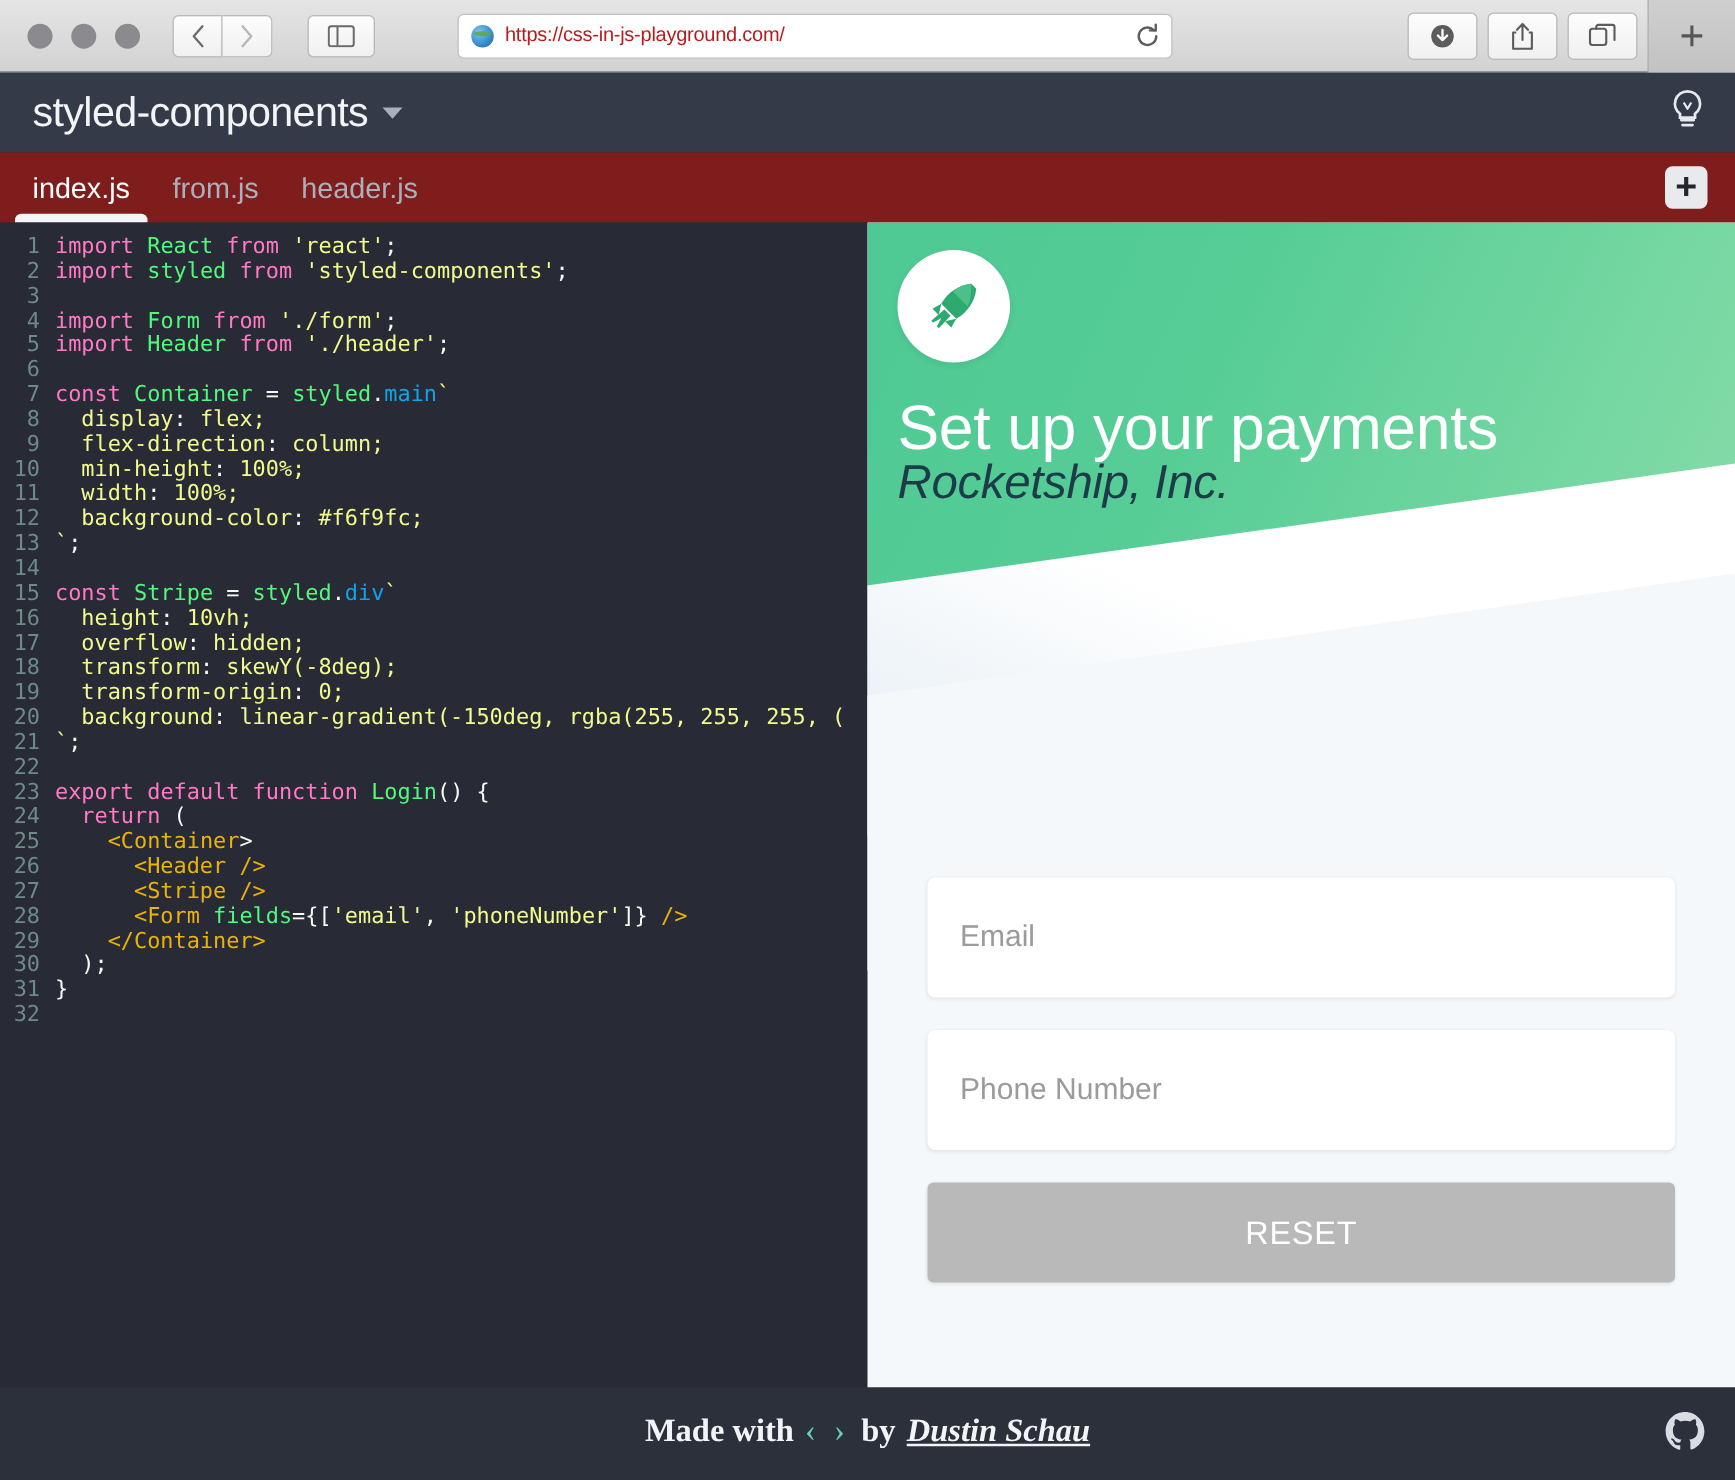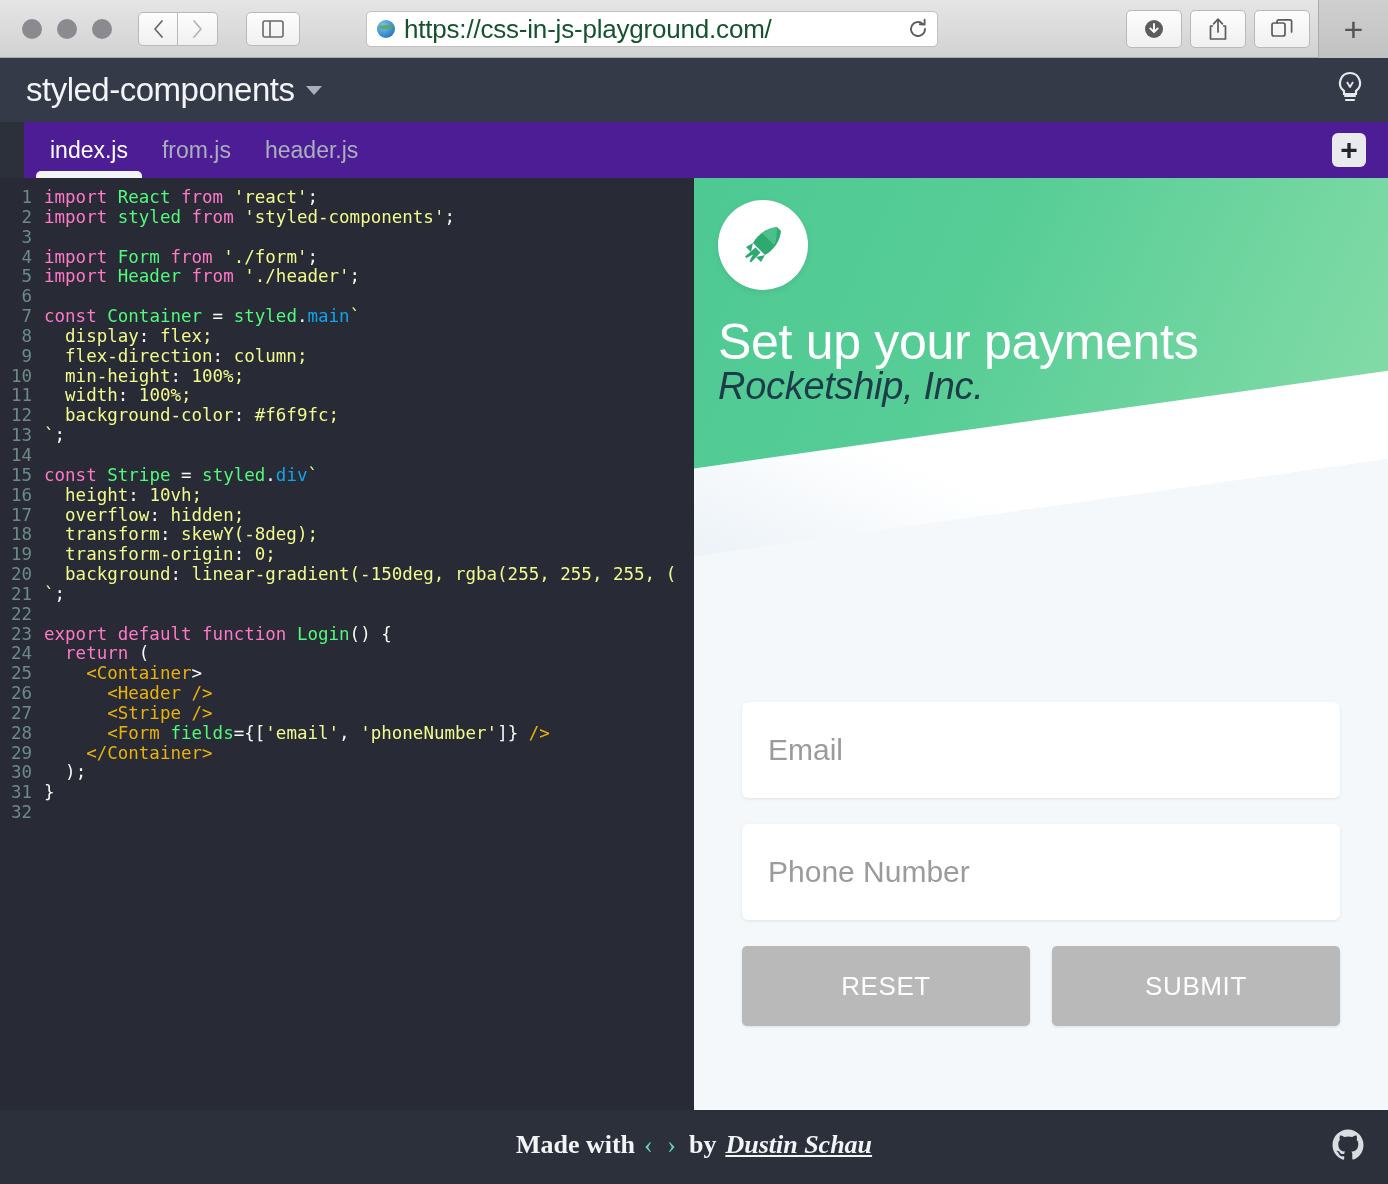--- a/index.html
+++ b/index.html
@@ -36,21 +36,21 @@
   .urlbar {
     position: absolute; left: 366px; top: 11px;
     width: 572px; height: 36px;
     background: #fff; border: 1px solid #c0c0c0; border-radius: 5px;
     display: flex; align-items: center; padding: 0 10px;
   }
   .urlbar .globe { width: 18px; height: 18px; border-radius: 50%;
      background: radial-gradient(circle at 35% 32%, #7fc4ea 0%, #3b8fd0 55%, #1c5f9e 100%);
      margin-right: 9px; flex: none; position: relative; overflow: hidden;}
   .urlbar .globe:after{content:"";position:absolute;left:2px;top:5px;width:14px;height:4px;background:#5aa84a;border-radius:50%;opacity:.85}
-  .url-text { font-size: 26px; color: #14532d; letter-spacing: -0.2px; white-space: nowrap; text-align: right;}
+  .url-text { font-size: 16px; color: #b91c1c; letter-spacing: -0.2px; white-space: nowrap; text-align: right;}
   .reload { position: absolute; left: 898px; top: 11px; width: 40px; height: 36px;
             border: none; background: transparent; display:flex;align-items:center;justify-content:center;}
   .right-btns { position: absolute; right: 78px; top: 10px; display: flex; gap: 8px; }
   .right-btns .chrome-btn { width: 56px; height: 38px; }
   .plus-tab {
     position: absolute; right: 0; top: 0; width: 70px; height: 58px;
     background: linear-gradient(to bottom,#cfcfcf,#c2c2c2);
     border-left: 1px solid #aaa;
     display: flex; align-items: center; justify-content: center;
     color: #555; font-size: 34px; font-weight: 300; line-height: 1;
@@ -67,23 +67,23 @@
     color: #f2f4f7; font-size: 33px; font-weight: 400; letter-spacing: -0.5px;
   }
   .caret-down {
     width: 0; height: 0; border-left: 8px solid transparent;
     border-right: 8px solid transparent; border-top: 9px solid #aab0bb;
     align-self: center;
   }
 
   
   .tabbar {
-    height: 56px; background: #4c1d95;
+    height: 56px; background: #7f1d1d;
     display: flex; align-items: center; justify-content: space-between;
-    padding: 0 22px 0 26px; position: relative; margin-left: 24px;
+    padding: 0 22px 0 26px; position: relative;
   }
   .tabs { display: flex; align-items: center; gap: 34px; height: 100%; }
   .tab {
     color: #aab0bb; font-size: 23px; position: relative;
     height: 100%; display: flex; align-items: center;
   }
   .tab.active { color: #ffffff; }
   .tab.active:after {
     content: ""; position: absolute; left: -14px; right: -14px; bottom: 0;
     height: 7px; background: #f2f4f7; border-radius: 5px 5px 0 0;
@@ -155,21 +155,21 @@
     top: 206px; height: 220px;
     background: linear-gradient(-150deg, rgba(244,248,250,1) 0%, rgba(244,248,250,1) 60%, rgba(244,248,250,1) 100%);
   }
   .pv-form { position: absolute; left: 0; top: 524px; width: 100%; padding: 0 48px; z-index: 5; }
   .field {
     height: 96px; background: #ffffff; border-radius: 6px;
     box-shadow: 0 1px 3px rgba(26,50,70,.10);
     display: flex; align-items: center; padding: 0 26px;
     margin-bottom: 26px;
   }
-  .field .ph { font-size: 30px; color: #9b9b9b; text-align: center; }
+  .field .ph { font-size: 24px; color: #9b9b9b; text-align: center; }
   .actions { display: flex; gap: 22px; margin-top: 24px; }
   .btn {
     flex: 1; height: 80px; background: #b9b9b9; color: #ffffff;
     border: none; border-radius: 5px; font-size: 26px; letter-spacing: 0.6px;
     font-family: "Liberation Sans", sans-serif;
     display: flex; align-items: center; justify-content: center;
     box-shadow: 0 1px 3px rgba(0,0,0,.10);
   }
 
   
@@ -305,21 +305,20 @@
 
     <div class="pv-form">
       <div class="field">
         <span class="ph">Email</span>
       </div>
       <div class="field">
         <span class="ph">Phone Number</span>
       </div>
       <div class="actions">
         <button class="btn">RESET</button>
-        <button class="btn">SUBMIT</button>
       </div>
     </div>
   </div>
 </div>
 
 <div class="footer">
   <div class="made">
     <span>Made with</span>
     <span class="code-glyph">‹ ›</span>
     <span>by</span>

